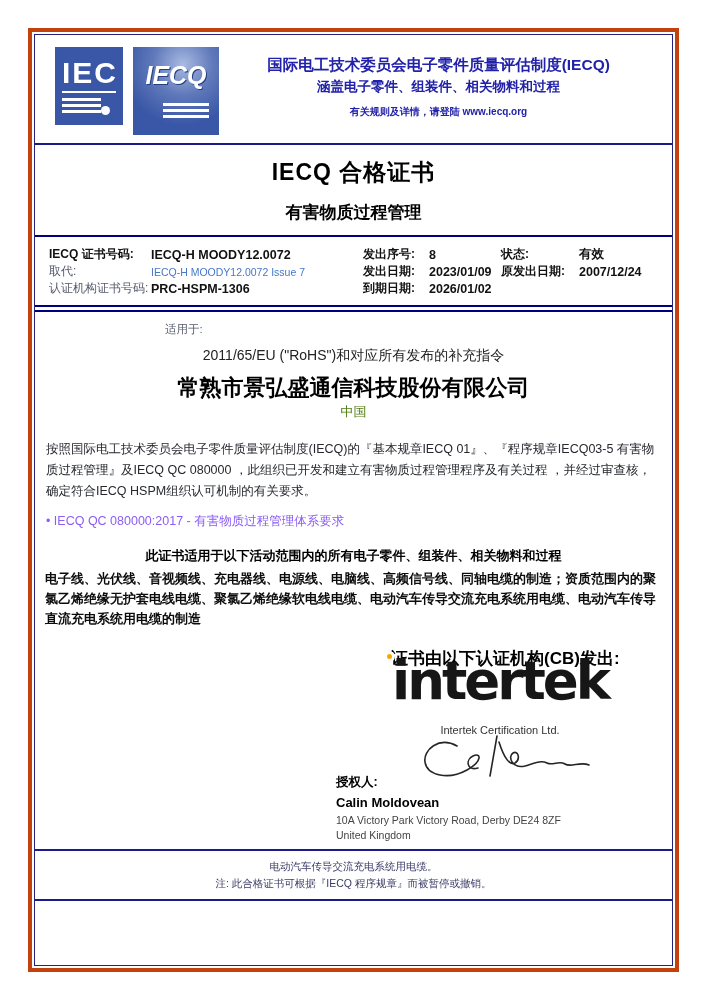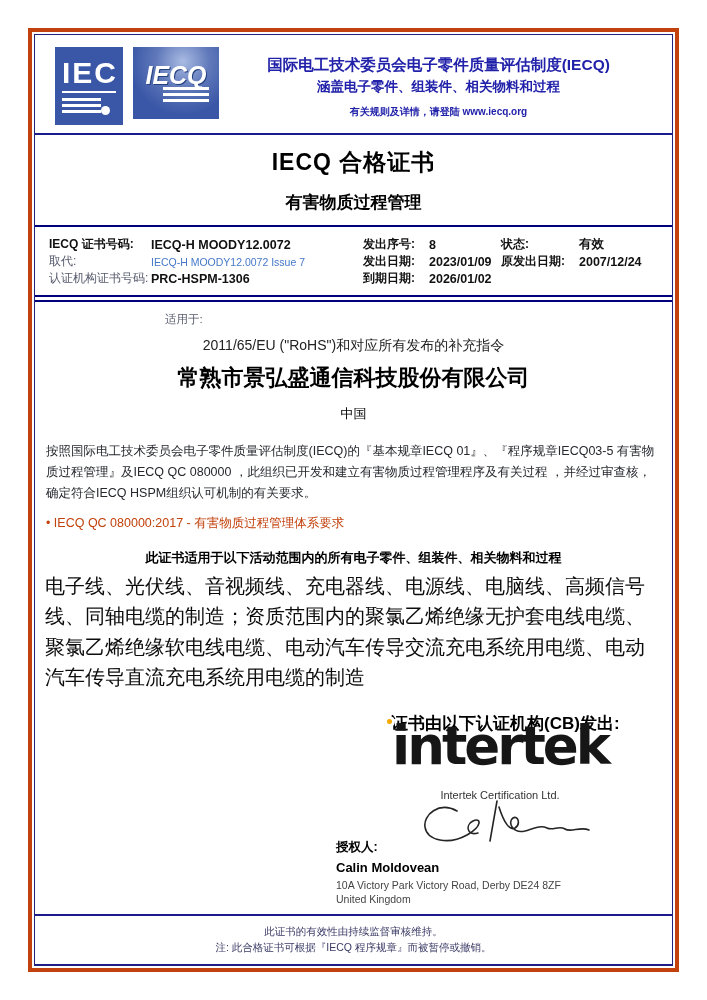--- a/index.html
+++ b/index.html
@@ -13,21 +13,21 @@
   .header { display:flex; align-items:flex-start; padding:12px 14px 2px 20px; }
   .logos { display:flex; gap:10px; }
   .logo-iec { width:68px; height:78px; background:#3a57a7; color:#fff;
     padding:10px 7px 0 7px; }
   .iec-text { font-weight:bold; font-size:30px; letter-spacing:2px; line-height:32px;
     border-bottom:2px solid #fff; padding-bottom:2px; }
   .iec-lines { position:relative; margin-top:5px; }
   .iec-lines i { display:block; height:3px; background:#fff; margin:3px 0; width:72%; }
   .iec-dot { position:absolute; right:6px; top:8px; width:9px; height:9px;
     border-radius:50%; background:#fff; }
-  .logo-iecq { width:86px; height:72px; color:#fff; padding-top:14px; text-align:center;
+  .logo-iecq { width:86px; height:88px; color:#fff; padding-top:14px; text-align:center;
     background:radial-gradient(circle at 58% 20%, #a9bbe3 0%, #6079ba 35%, #3a57a7 70%);
     position:relative; overflow:hidden; }
   .iecq-text { font-weight:bold; font-style:italic; font-size:25px; letter-spacing:0px;
     text-shadow:1px 1px 0 #24407e; }
   .iecq-lines { position:absolute; left:30px; bottom:14px; }
   .iecq-lines i { display:block; height:3px; background:#fff; margin:3px 0; width:46px; }
   .header-text { flex:1; text-align:center; color:#2121aa; padding-top:8px; }
   .ht1 { font-weight:bold; font-size:15.5px; }
   .ht2 { font-weight:bold; font-size:13.5px; margin-top:2px; }
   .ht3 { font-weight:bold; font-size:10px; margin-top:9px; }
@@ -49,26 +49,26 @@
   .lbl-g { color:#55596b; }
   .val-b { font-weight:bold; color:#111; font-size:12.5px; }
   .val-link { color:#4478c8; font-size:10.5px; }
 
   
   .applicable-label { margin:10px 0 0 130px; color:#55596b; font-size:11.5px; }
   .dir1 { text-align:center; color:#555; font-size:13px; margin-top:12px; }
   .dir2 { text-align:center; color:#222; font-size:14px; margin-top:10px; }
   .company { text-align:center; color:#000; font-size:22px; font-weight:bold; margin-top:8px; }
   .address { text-align:center; color:#000; font-size:16px; font-weight:bold; margin-top:12px; }
-  .country { text-align:center; color:#000000; font-size:13px; margin-top:12px; }
+  .country { text-align:center; color:#4d7c0f; font-size:13px; margin-top:0; }
 
   .statement { margin:18px 12px 0 11px; font-size:12.5px; line-height:1.68; color:#26282e; }
-  .bullet { margin:11px 12px 0 11px; font-size:12.5px; color:#c2410c; }
+  .bullet { margin:11px 12px 0 11px; font-size:12.5px; color:#8b5cf6; }
   .scope-heading { text-align:center; font-weight:bold; font-size:13px; color:#000; margin-top:17px; }
-  .scope-text { margin:4px 8px 0 10px; font-size:20px; line-height:1.52; font-weight:400; color:#0c0c0c; }
+  .scope-text { margin:4px 8px 0 10px; font-size:13px; line-height:1.52; font-weight:700; color:#0c0c0c; }
 
   
   .cb-area { position:relative; height:213px; margin-top:6px; }
   .cb-issued { position:absolute; top:13px; left:356px; font-weight:bold; font-size:17px; color:#000; }
   .intertek-logo { position:absolute; top:16px; left:300px; width:330px; text-align:center;
     font-family:"DejaVu Sans",sans-serif; font-weight:bold; font-size:53px; letter-spacing:-3px;
     color:#161616; }
   .intertek-dot { position:absolute; top:17px; left:349px; width:11px; height:11px;
     border-radius:50%; background:#f5a800; border:3px solid #fff; }
   .intertek-sub { position:absolute; top:90px; left:300px; width:330px; text-align:center;
@@ -175,19 +175,19 @@
       <div class="auth">授权人:</div>
       <div class="name">Calin Moldovean</div>
       <div class="addr">
         <span>10A Victory Park Victory Road, Derby DE24 8ZF</span><br>
         <span>United Kingdom</span>
       </div>
     </div>
   </div>
 
   <div class="notes">
-    <div class="note">此证书的有效性由持续监督审核维持。</div>
+    <div class="note">电动汽车传导交流充电系统用电缆。</div>
     <div class="note">注: 此合格证书可根据『IECQ 程序规章』而被暂停或撤销。</div>
 
   </div>
 
 </div>
 </div>
 
 </body></html>

